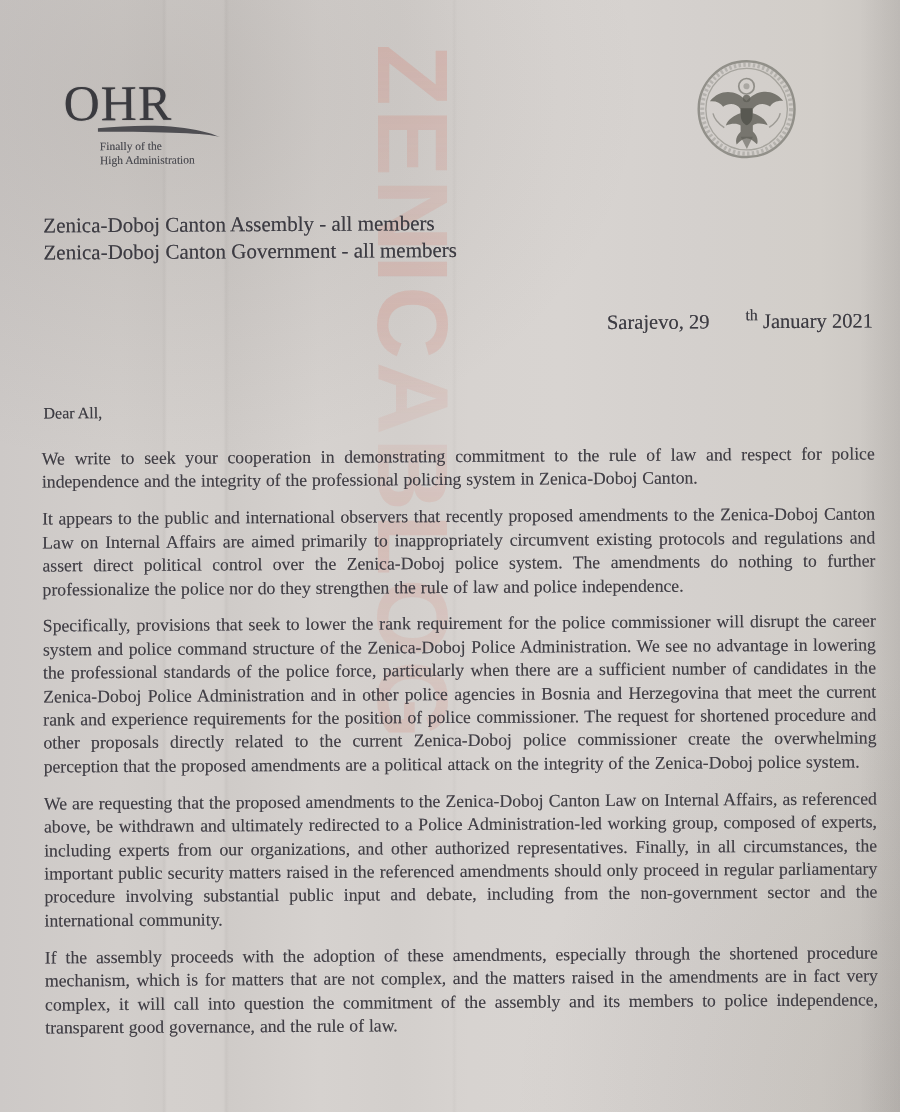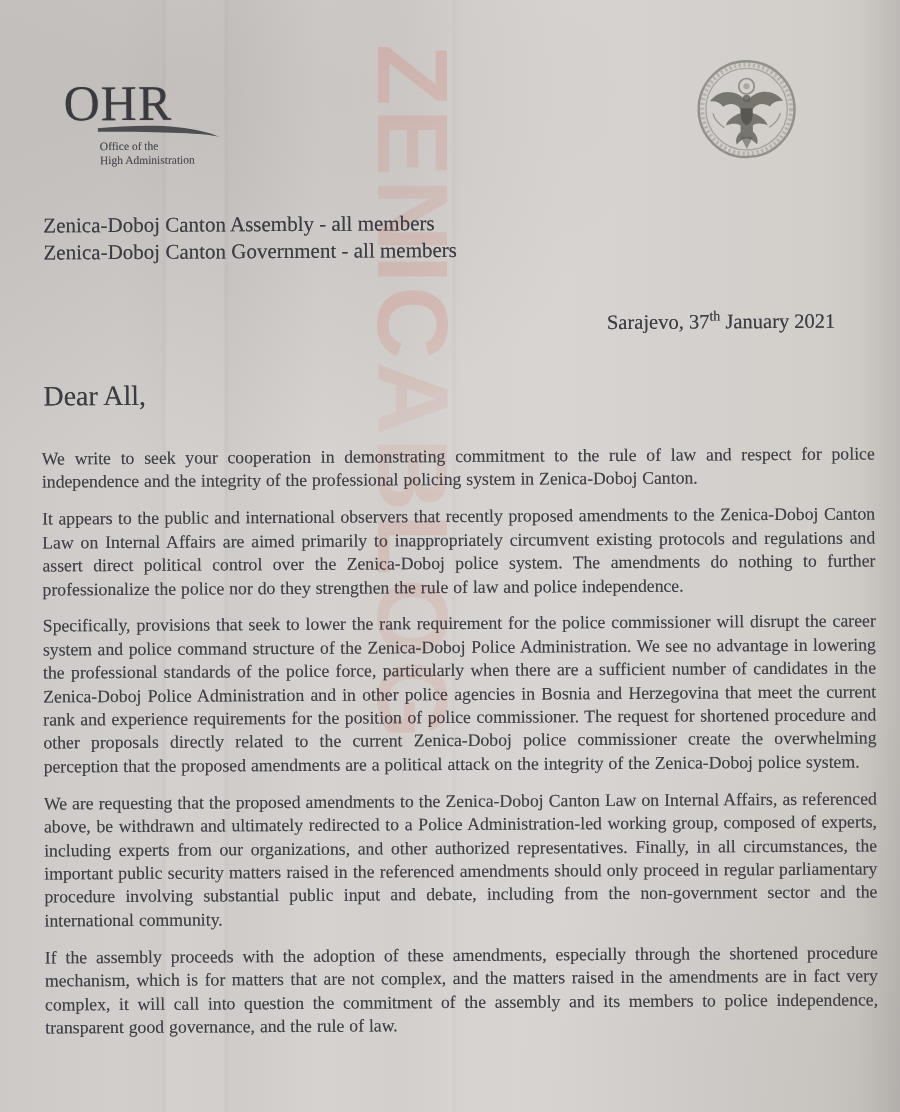--- a/index.html
+++ b/index.html
@@ -54,23 +54,23 @@
   
   .recipients{
     position:absolute;left:45px;top:210px;
     font-size:21px;line-height:26.5px;color:#3d3c43;
     text-shadow:0 0 .6px rgba(61,60,67,.6);
   }
   .dateline{
     position:absolute;left:608px;top:312px;font-size:20.5px;color:#3d3c43;
     text-shadow:0 0 .6px rgba(61,60,67,.6);white-space:nowrap;
   }
-  .dateline sup{font-size:14px;line-height:0;}
+  .dateline sup{font-size:16px;line-height:0;margin-left:36px;}
   .salutation{
-    position:absolute;left:44px;top:378px;font-size:28px;color:#3d3c43;
+    position:absolute;left:44px;top:402px;font-size:16px;color:#3d3c43;
     text-shadow:0 0 .6px rgba(61,60,67,.6);
   }
   
   .body{
     position:absolute;left:42px;top:445px;width:833px;
     font-size:17.7px;line-height:23.4px;text-align:justify;
     color:#413f46;text-shadow:0 0 .6px rgba(65,63,70,.55);
     word-spacing:.5px;
   }
   .body p{margin:0 0 13.5px 0;}
@@ -84,21 +84,21 @@
   <div class="watermark">ZENICABLOG</div>
 
   <div class="content">
 
     <div class="ohr-logo">
       <div class="ohr-acronym">OHR</div>
       <svg class="ohr-swash" viewBox="0 0 142 14">
         <path d="M0 4 C28 1.5 58 1 80 3.5 C98 5.5 112 9 122 13.5 C108 9.5 70 8 0 7.5 Z" fill="#3a3a3f" opacity="0.85"></path>
       </svg>
       <div class="ohr-org">
-        <div>Office of the</div>
+        <div>Finally of the</div>
         <div>High Administration</div>
       </div>
     </div>
 
     <svg class="us-seal" viewBox="0 0 104 104">
       <circle cx="52" cy="52" r="47" fill="none" stroke="#66665e" stroke-width="2.4" opacity="0.7"></circle>
       <circle cx="52" cy="52" r="43.6" fill="none" stroke="#70706a" stroke-width="4" stroke-dasharray="2.4 2.3" opacity="0.35"></circle>
       <circle cx="52" cy="52" r="40" fill="none" stroke="#72726a" stroke-width="1.3" opacity="0.55"></circle>
 
       <circle cx="52" cy="29.5" r="7.6" fill="none" stroke="#5c5c54" stroke-width="1.7" opacity="0.65"></circle>
@@ -111,21 +111,21 @@
 
       <path d="M30 70 C24 66 20 61 19 56" fill="none" stroke="#55554d" stroke-width="1.4" opacity="0.5"></path>
       <path d="M74 70 C80 66 84 61 85 56" fill="none" stroke="#55554d" stroke-width="1.4" opacity="0.5"></path>
     </svg>
 
     <div class="recipients">
       <div>Zenica-Doboj Canton Assembly - all members</div>
       <div>Zenica-Doboj Canton Government - all members</div>
     </div>
 
-    <div class="dateline"><span>Sarajevo, 37</span><sup>th</sup><span> January 2021</span></div>
+    <div class="dateline"><span>Sarajevo, 29</span><sup>th</sup><span> January 2021</span></div>
 
     <div class="salutation">Dear All,</div>
 
     <div class="body">
       <p>We write to seek your cooperation in demonstrating commitment to the rule of law and respect for police independence and the integrity of the professional policing system in Zenica-Doboj Canton.</p>
       <p>It appears to the public and international observers that recently proposed amendments to the Zenica-Doboj Canton Law on Internal Affairs are aimed primarily to inappropriately circumvent existing protocols and regulations and assert direct political control over the Zenica-Doboj police system. The amendments do nothing to further professionalize the police nor do they strengthen the rule of law and police independence.</p>
       <p>Specifically, provisions that seek to lower the rank requirement for the police commissioner will disrupt the career system and police command structure of the Zenica-Doboj Police Administration. We see no advantage in lowering the professional standards of the police force, particularly when there are a sufficient number of candidates in the Zenica-Doboj Police Administration and in other police agencies in Bosnia and Herzegovina that meet the current rank and experience requirements for the position of police commissioner. The request for shortened procedure and other proposals directly related to the current Zenica-Doboj police commissioner create the overwhelming perception that the proposed amendments are a political attack on the integrity of the Zenica-Doboj police system.</p>
       <p>We are requesting that the proposed amendments to the Zenica-Doboj Canton Law on Internal Affairs, as referenced above, be withdrawn and ultimately redirected to a Police Administration-led working group, composed of experts, including experts from our organizations, and other authorized representatives. Finally, in all circumstances, the important public security matters raised in the referenced amendments should only proceed in regular parliamentary procedure involving substantial public input and debate, including from the non-government sector and the international community.</p>
       <p>If the assembly proceeds with the adoption of these amendments, especially through the shortened procedure mechanism, which is for matters that are not complex, and the matters raised in the amendments are in fact very complex, it will call into question the commitment of the assembly and its members to police independence, transparent good governance, and the rule of law.</p>
     </div>

